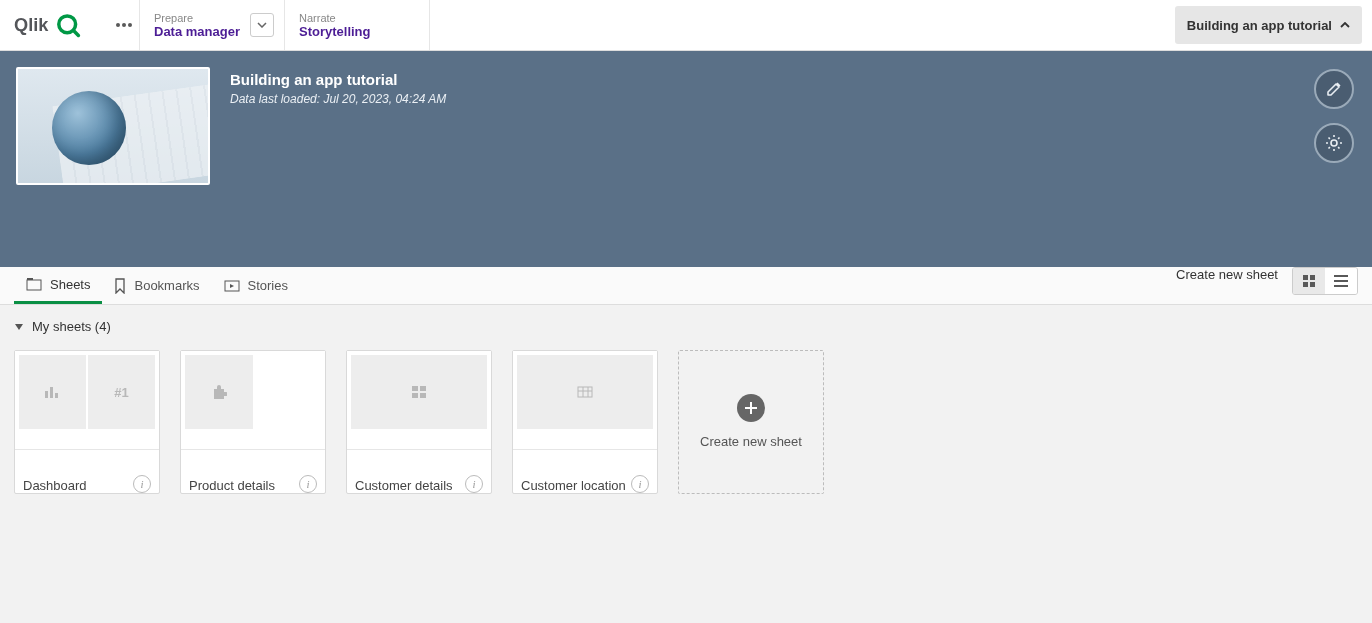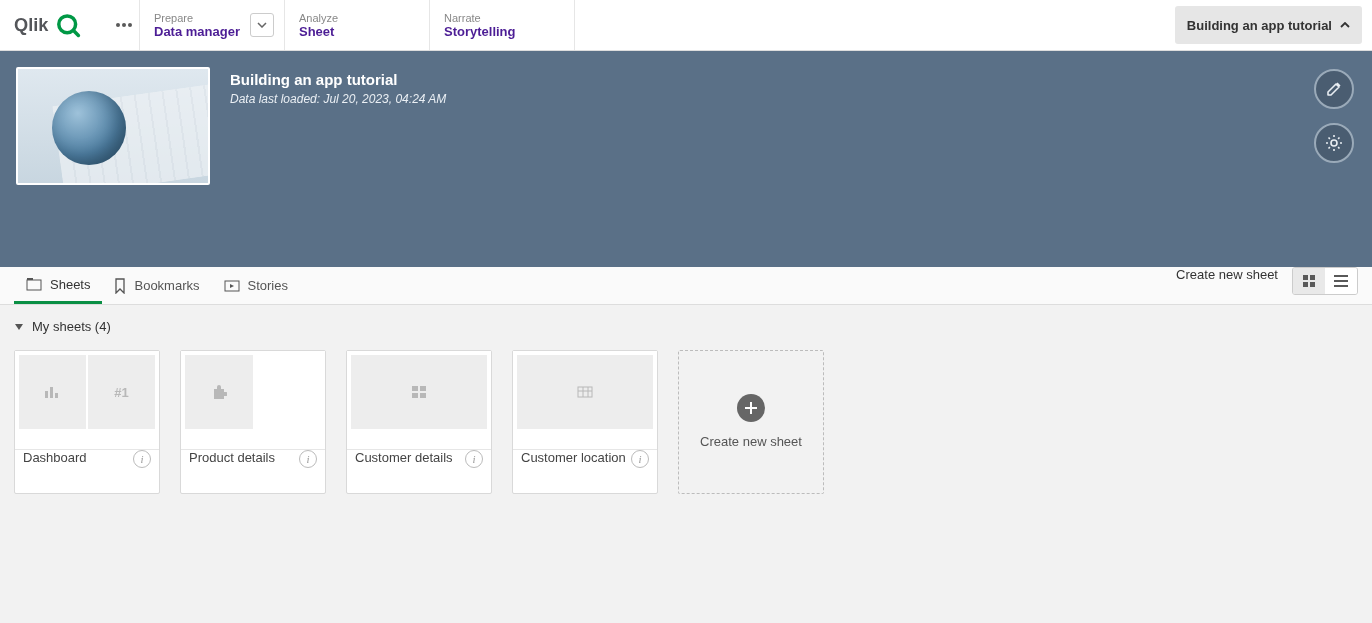--- a/index.html
+++ b/index.html
@@ -47,21 +47,21 @@
 
   .cards { display:flex; gap:20px; flex-wrap:wrap; }
   .card { width:146px; height:144px; background:#fff; border:1px solid #d9d9d9; border-radius:2px; display:flex; flex-direction:column; cursor:pointer; }
   .card-preview { flex:1; background:#fff; display:flex; align-items:flex-start; justify-content:center; padding:4px; }
   .pv-grey { background:#ededed; width:100%; height:74px; display:flex; align-items:center; justify-content:center; color:#b8b8b8; }
   .pv-split { display:flex; width:100%; height:74px; gap:2px; }
   .pv-split > div { background:#ededed; flex:1; display:flex; align-items:center; justify-content:center; color:#b8b8b8;}
   .pv-partial { display:flex; width:100%; height:74px; }
   .pv-partial .left{ width:50%; background:#ededed; display:flex;align-items:center;justify-content:center;color:#b8b8b8;}
   .pv-partial .right{ width:50%; background:#fff;}
-  .card-footer { height:44px; border-top:1px solid #e6e6e6; display:flex; align-items:flex-start; justify-content:space-between; padding:0 8px; font-size:13px; color:#444;}
+  .card-footer { height:44px; border-top:1px solid #e6e6e6; display:flex; align-items:flex-end; justify-content:space-between; padding:0 8px; font-size:13px; color:#444;}
   .info-i { width:18px; height:18px; border:1px solid #bbb; border-radius:50%; display:flex; align-items:center; justify-content:center; font-size:11px; color:#999; font-style:italic; font-family:Georgia,serif;}
 
   .card.new { border:1px dashed #bcbcbc; background:transparent; align-items:center; justify-content:center; }
   .card.new .plus { width:28px; height:28px; border-radius:50%; background:#666; color:#fff; display:flex; align-items:center; justify-content:center; margin-bottom:12px; font-size:18px;}
   .card.new .lbl { text-align:center; color:#555; line-height:1.3; }
 
 </style>
 </head>
 <body>
 
@@ -82,24 +82,20 @@
   </div>
 
   <div class="nav-item prepare">
     <span class="cat">Prepare</span>
     <span class="val">Data manager</span>
     <div class="nav-caret">
       <svg width="10" height="6" viewBox="0 0 10 6">
           <path d="M1 1 L5 5 L9 1" stroke="#666" stroke-width="1.5" fill="none"></path>
         </svg>
     </div>
-  </div>
-  <div class="nav-item">
-    <span class="cat">Analyze</span>
-    <span class="val">Sheet</span>
   </div>
   <div class="nav-item">
     <span class="cat">Narrate</span>
     <span class="val">Storytelling</span>
   </div>
 
   <div class="topbar-spacer"></div>
 
   <div class="app-toggle">
     <span>Building an app tutorial</span>

